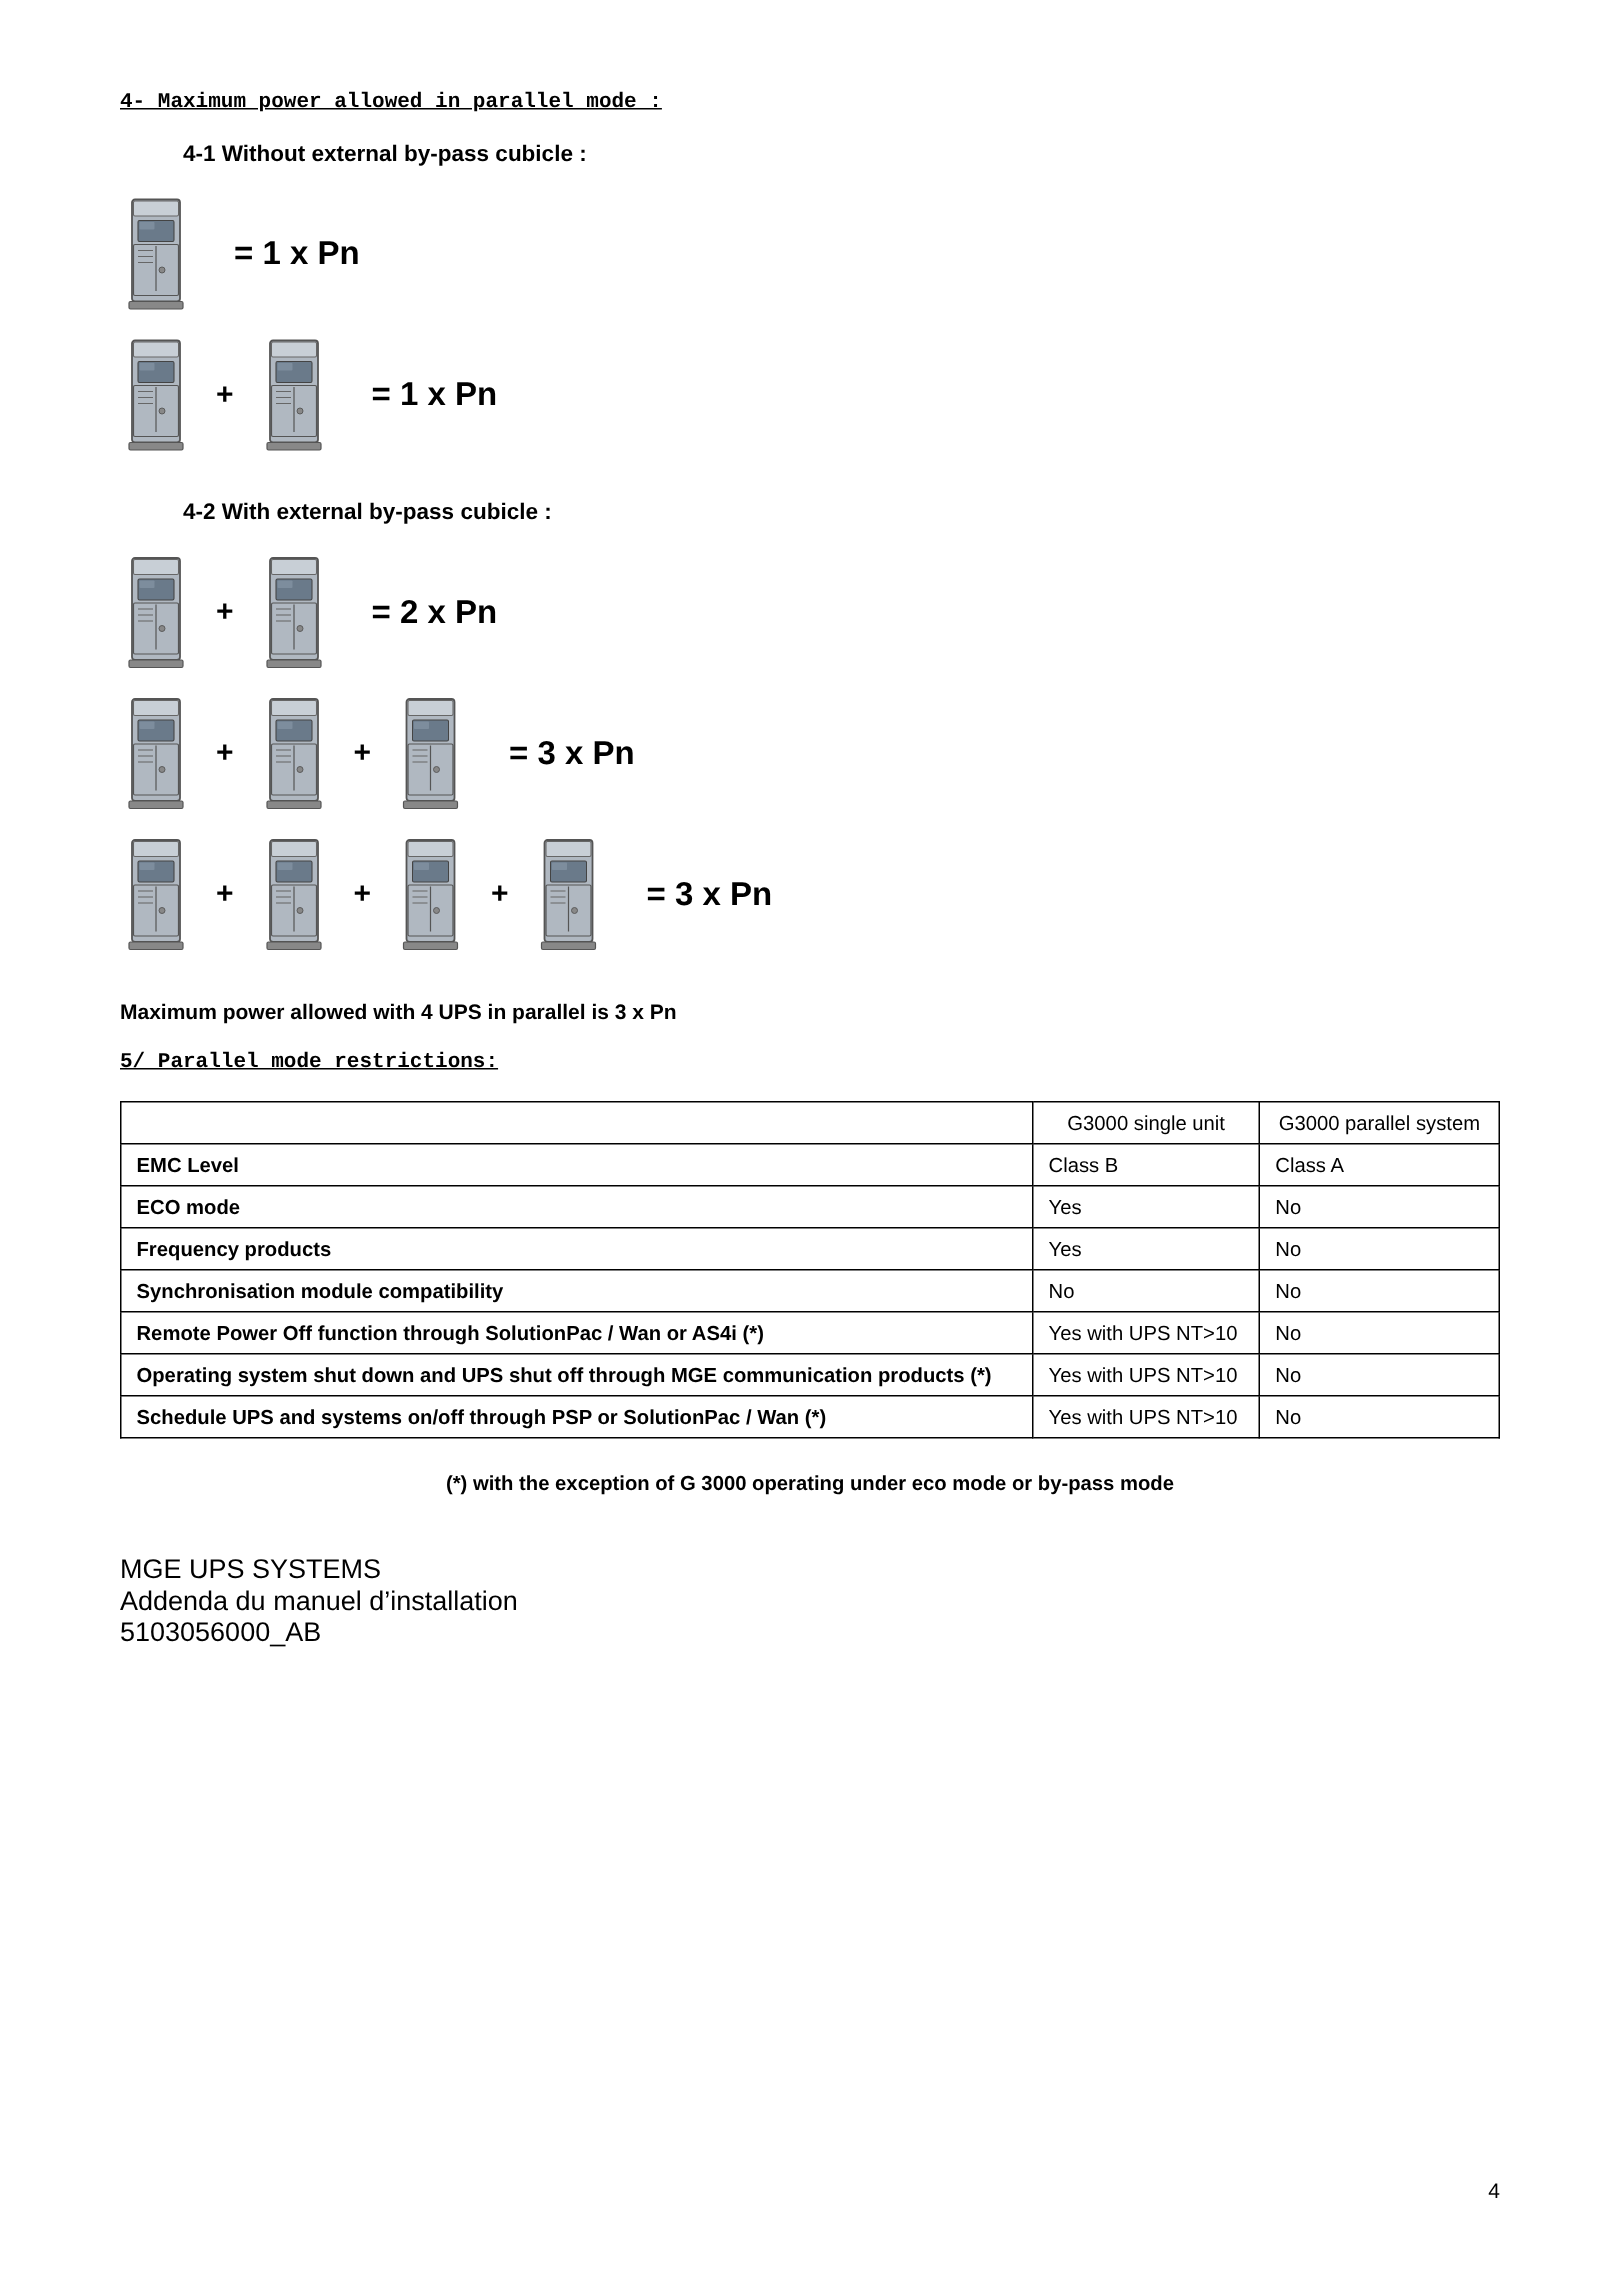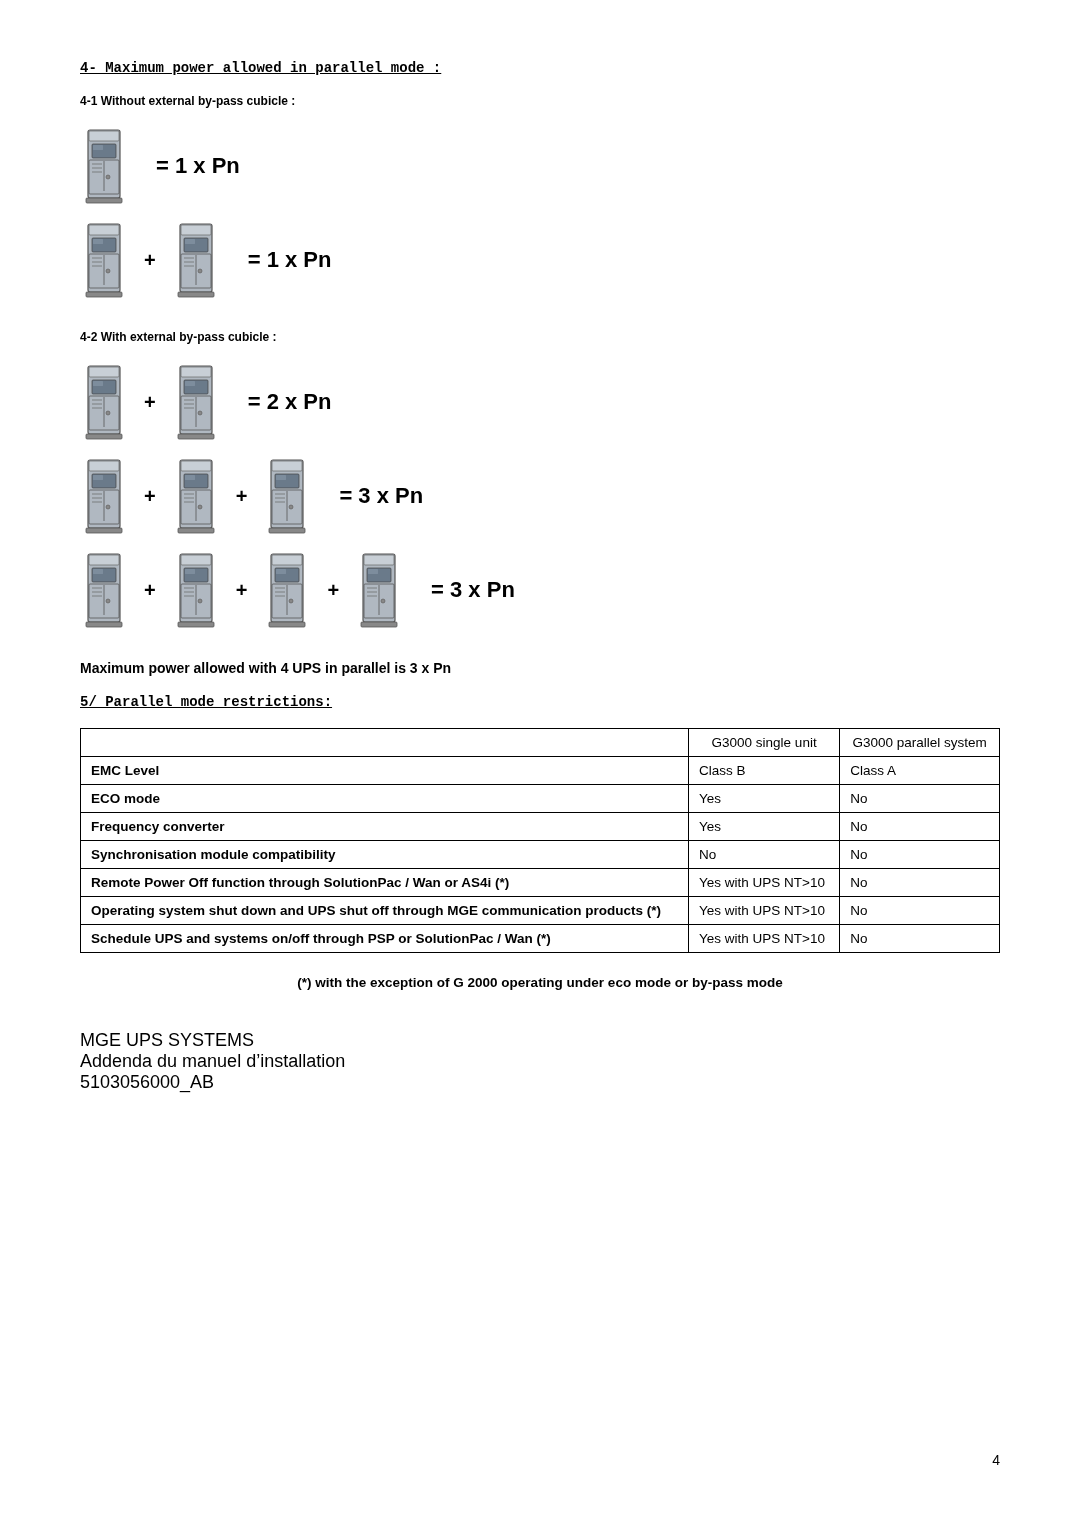--- a/index.html
+++ b/index.html
@@ -14,22 +14,23 @@
     }
     .section-title {
       font-weight: bold;
       font-size: 14px;
       margin-bottom: 18px;
       text-decoration: underline;
       font-family: Liberation Mono, monospace;
     }
     .sub-title {
       font-weight: bold;
-      font-size: 12px;
+      font-size: 15px;
       margin-bottom: 18px;
+      margin-left: 42px;
     }
     .diagram-block {
       margin-bottom: 14px;
       display: flex;
       align-items: center;
       gap: 10px;
     }
     .diagram-section {
       margin-bottom: 30px;
     }
@@ -436,21 +437,21 @@
     <td>EMC Level</td>
     <td>Class B</td>
     <td>Class A</td>
   </tr>
       <tr>
     <td>ECO mode</td>
     <td>Yes</td>
     <td>No</td>
   </tr>
       <tr>
-    <td>Frequency converter</td>
+    <td>Frequency products</td>
     <td>Yes</td>
     <td>No</td>
   </tr>
       <tr>
     <td>Synchronisation module compatibility</td>
     <td>No</td>
     <td>No</td>
   </tr>
       <tr>
     <td>Remote Power Off function through SolutionPac / Wan or AS4i (*)</td>
@@ -463,21 +464,21 @@
     <td>No</td>
   </tr>
       <tr>
     <td>Schedule UPS and systems on/off through PSP or SolutionPac / Wan (*)</td>
     <td>Yes with UPS NT&gt;10</td>
     <td>No</td>
   </tr>
     </tbody>
 </table>
 
-<div class="exception-note">(*) with the exception of G 2000 operating under eco mode or by-pass mode</div>
+<div class="exception-note">(*) with the exception of G 3000 operating under eco mode or by-pass mode</div>
 
 <div class="footer">
   <div>MGE UPS SYSTEMS</div>
   <div>Addenda du manuel d’installation</div>
   <div>5103056000_AB</div>
 </div>
 
 <div style="position:absolute; right:80px; bottom:60px; font-size:14px;">4</div>
 
 </body></html>

